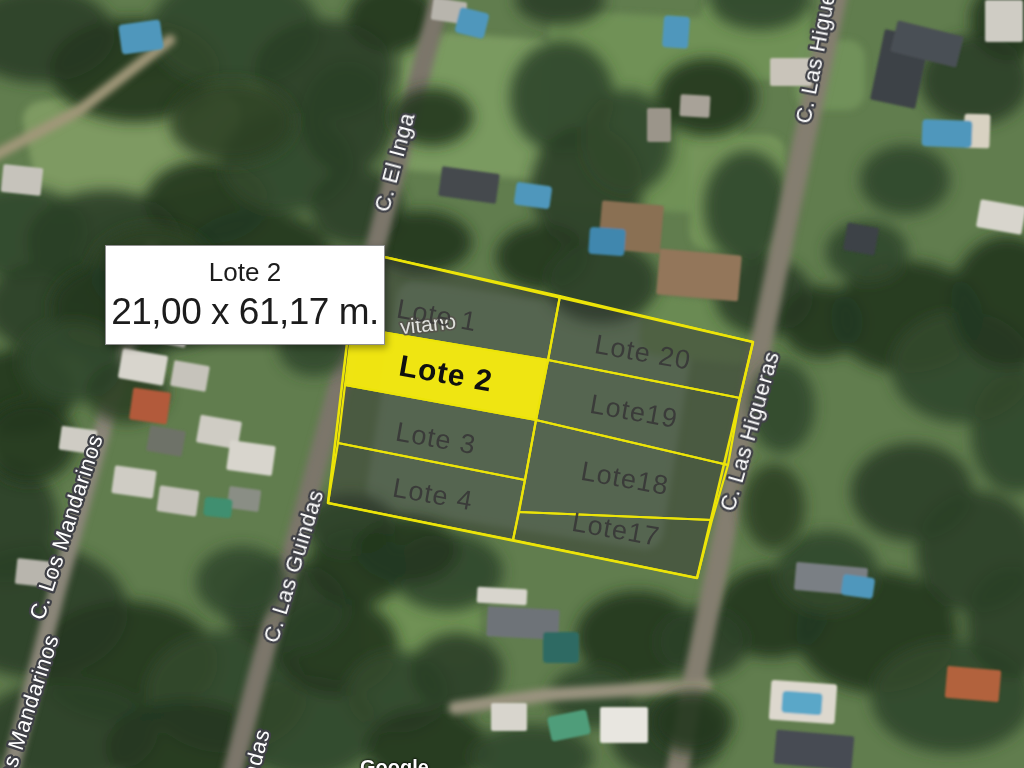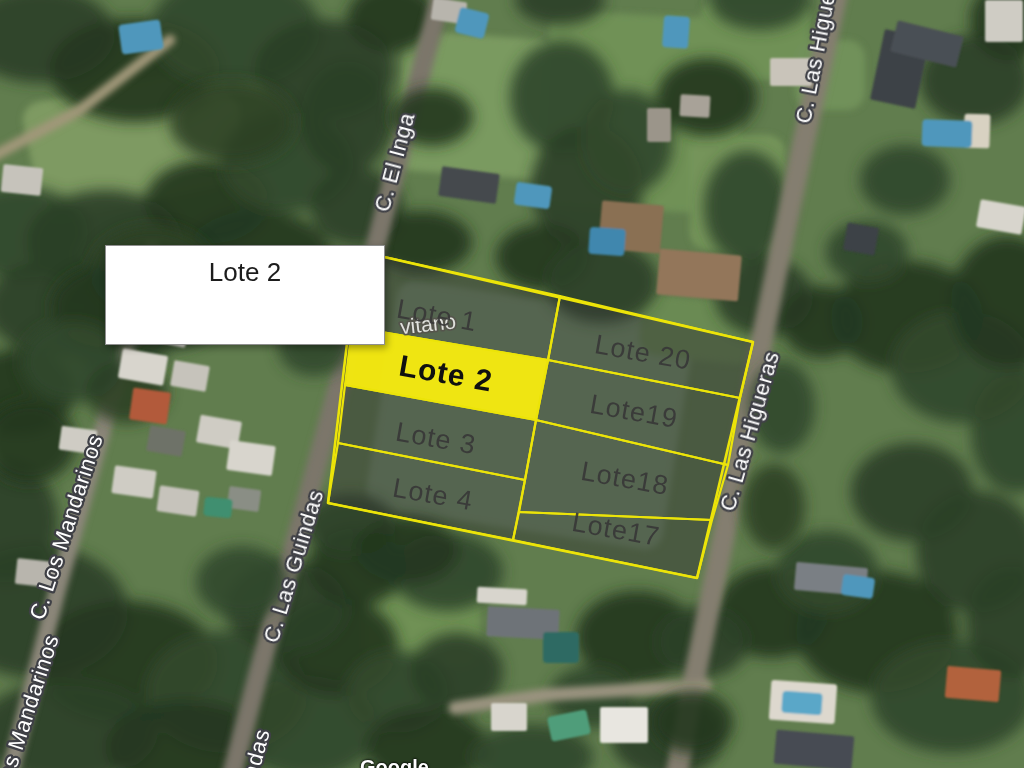--- a/index.html
+++ b/index.html
@@ -213,16 +213,17 @@
         <text x="433" y="494" dy="0.35em" class="lotlbl" transform="rotate(10 433 494)">Lote 4</text>
         <text x="643" y="352" dy="0.35em" class="lotlbl" transform="rotate(10 643 352)">Lote 20</text>
         <text x="634" y="411" dy="0.35em" class="lotlbl" transform="rotate(10 634 411)">Lote19</text>
         <text x="625" y="478" dy="0.35em" class="lotlbl" transform="rotate(10 625 478)">Lote18</text>
         <text x="616" y="529" dy="0.35em" class="lotlbl" transform="rotate(10 616 529)">Lote17</text>
       </g>
     </svg>
 
   <div class="info-box">
     <div class="info-title">Lote 2</div>
+    <div class="info-dims">21,00 x 61,17 m.</div>
   </div>
 
   <div class="wm">Google</div>
 </div>
 
 </body></html>

